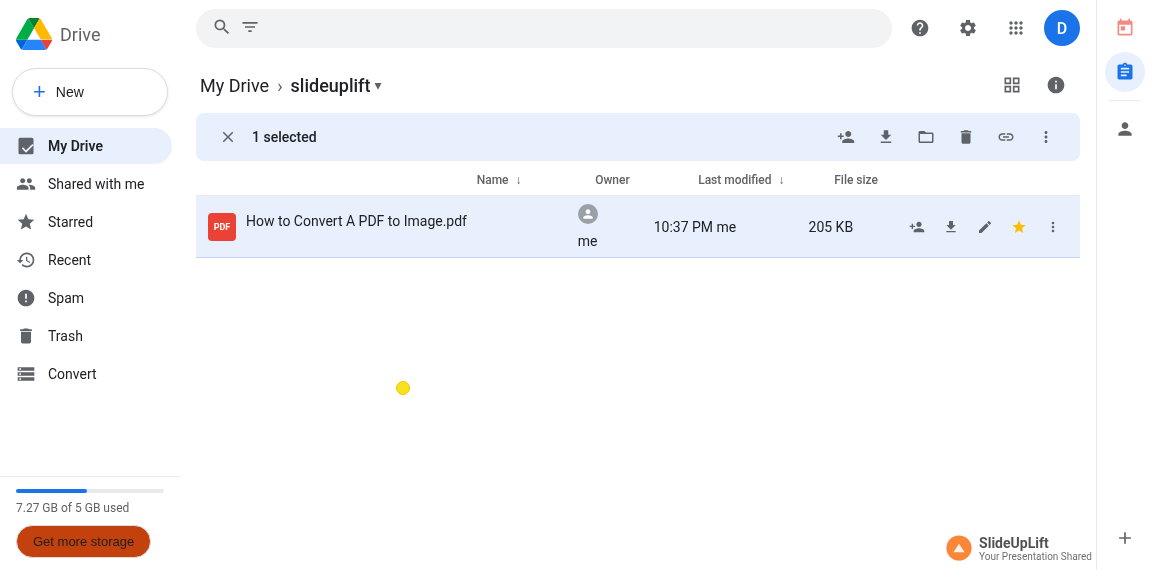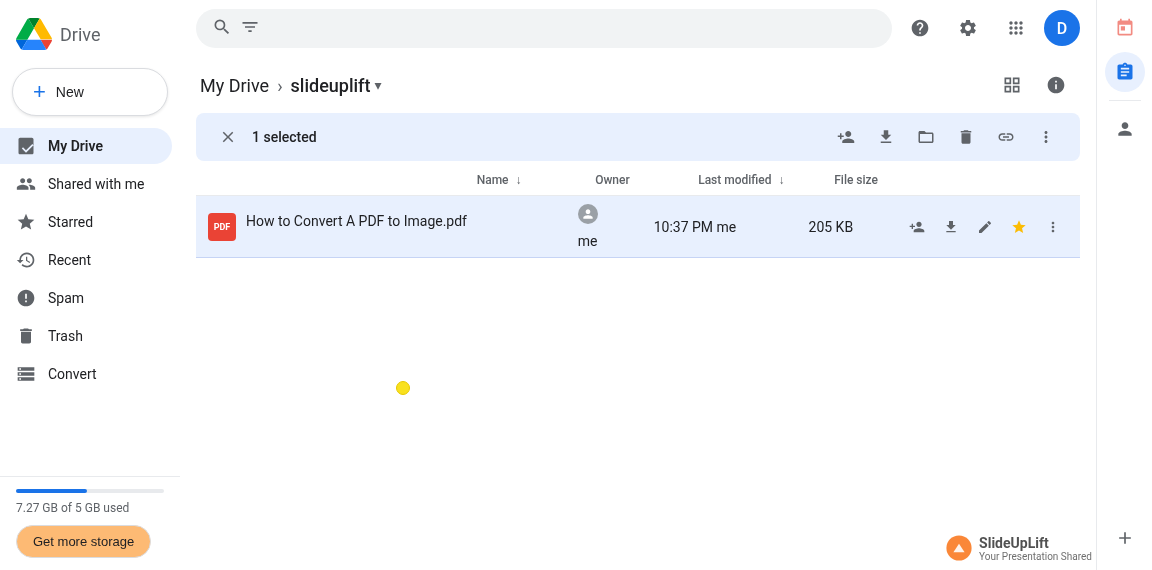--- a/index.html
+++ b/index.html
@@ -94,21 +94,21 @@
       height: 4px;
       border-radius: 4px;
       width: 48%;
     }
     .storage-text {
       font-size: 12px;
       color: #5f6368;
       margin-bottom: 10px;
     }
     .get-storage-btn {
-      background: #fdba74;
+      background: #c2410c;
       border: 1px solid #dadce0;
       border-radius: 20px;
       padding: 8px 16px;
       font-size: 13px;
       color: #202124;
       cursor: pointer;
       font-weight: 500;
       transition: background 0.15s;
     }
 

